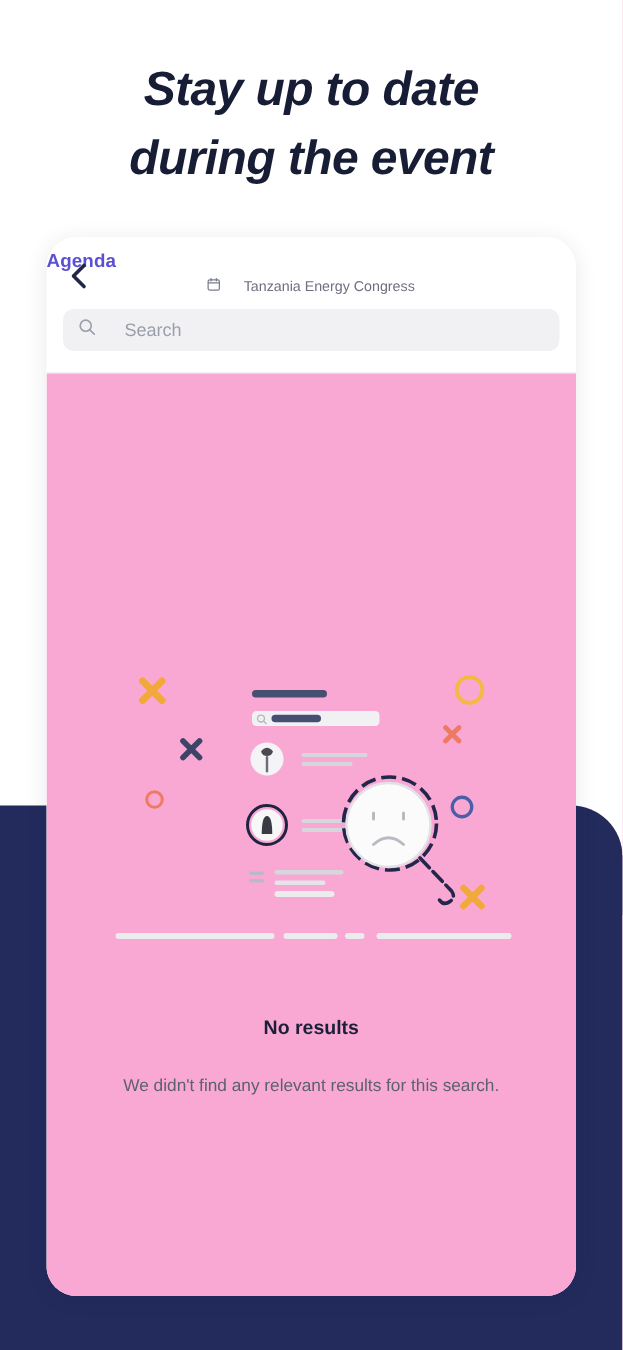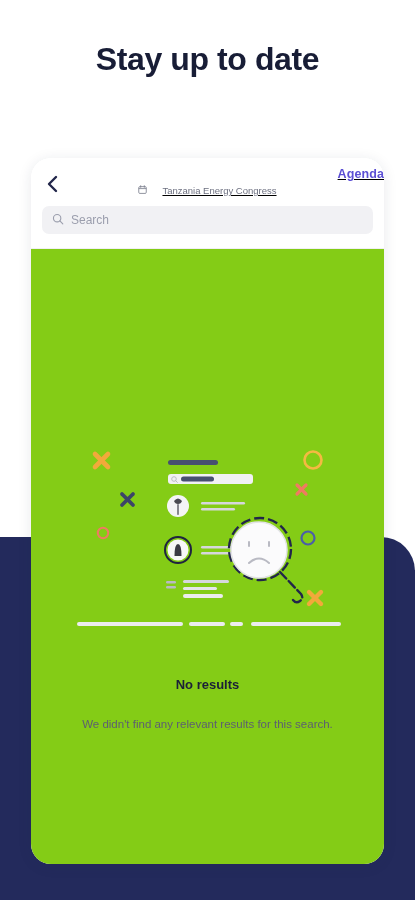--- a/index.html
+++ b/index.html
@@ -41,20 +41,21 @@
     left: 0;
     top: 36px;
     width: 415px;
     text-align: center;
     z-index: 3;
     color: #181d36;
     font-size: 32px;
     font-weight: bold;
     line-height: 46px;
     letter-spacing: -0.4px;
+    font-style: italic;
   }
   .headline .line { display: block; }
 
   
   .phone-card {
     position: absolute;
     left: 31px;
     top: 158px;
     width: 353px;
     height: 706px;
@@ -79,22 +80,21 @@
     width: 24px;
     height: 24px;
     display: flex;
     align-items: center;
     justify-content: center;
   }
   .back-chevron svg { display:block; }
 
   .titles {
     padding-top: 9px;
-    text-align: right;
-    text-decoration: underline;
+    text-align: left;
   }
   .app-title {
     color: #5b4fd4;
     font-size: 12.5px;
     font-weight: bold;
     letter-spacing: 0.1px;
     line-height: 15px;
   }
   .app-subtitle {
     margin-top: 3px;
@@ -126,28 +126,29 @@
   .search-icon { display:block; flex:0 0 auto; }
   .search-input {
     border: none;
     outline: none;
     background: transparent;
     font-family: "Liberation Sans", sans-serif;
     font-size: 12px;
     color: #000000;
     width: 260px;
     padding: 0;
+    margin-left: 12px;
   }
   .search-input::placeholder { color: #9b9ead; }
 
   
   .empty-body {
     position: relative;
     height: 615px;
-    background: #84cc16;
+    background: #f9a8d4;
   }
 
   .illustration {
     position: absolute;
     left: 50%;
     transform: translateX(-50%);
     top: 195px;
     width: 270px;
     height: 190px;
   }
@@ -173,20 +174,21 @@
     line-height: 15px;
   }
 </style>
 </head>
 <body>
 
 <div class="navy-band"></div>
 
 <div class="headline">
   <span class="line">Stay up to date</span>
+  <span class="line">during the event</span>
 </div>
 
 <div class="phone-card">
 
   <div class="app-header">
 
     <div class="back-chevron">
       <span>
         <svg width="14" height="20" viewBox="0 0 14 20">
           <polyline points="10,3 3,10 10,17" fill="none" stroke="#22264a" stroke-width="2.4" stroke-linecap="round" stroke-linejoin="round"></polyline>

